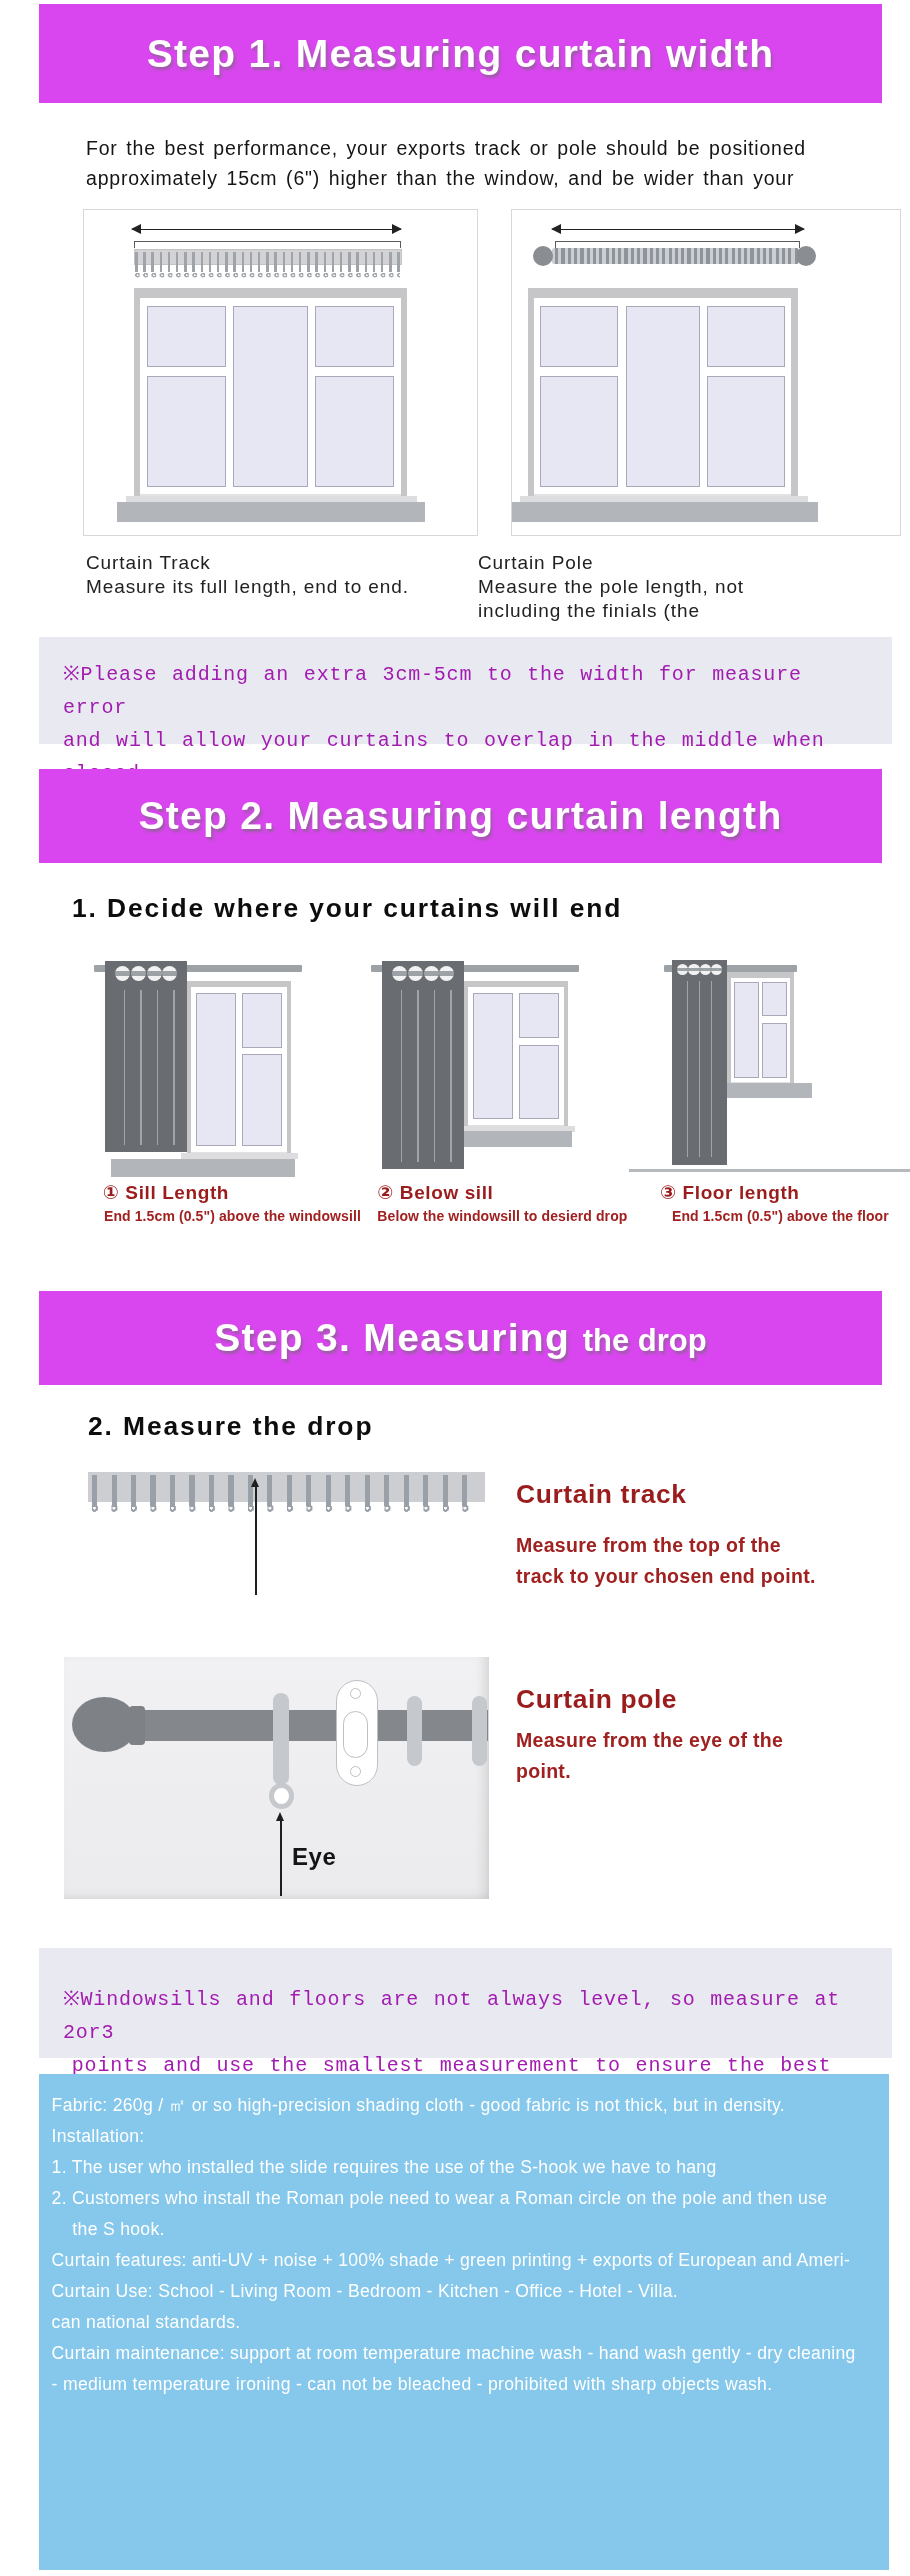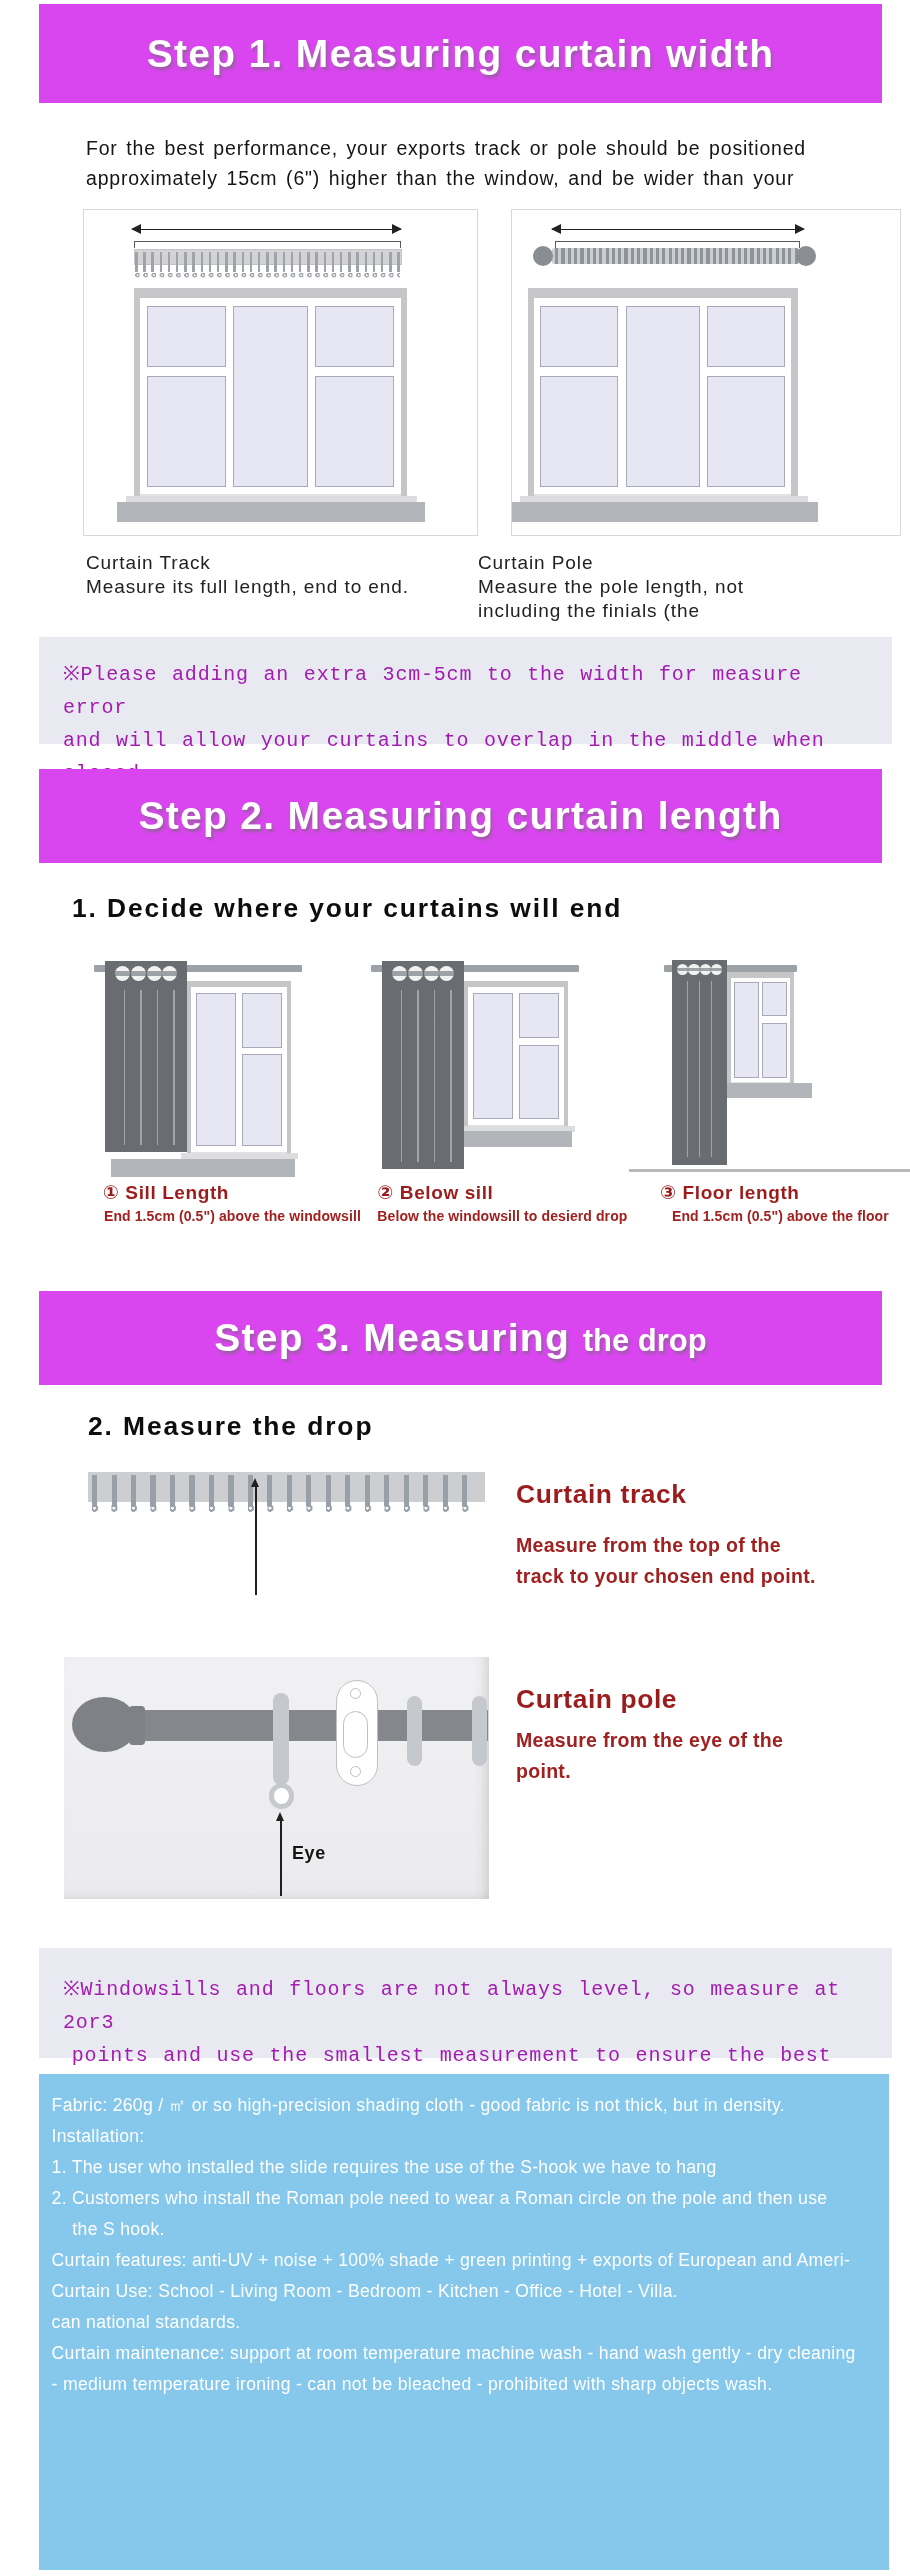--- a/index.html
+++ b/index.html
@@ -86,21 +86,21 @@
   .pole-panel { position:absolute; background:linear-gradient(180deg,#f1f1f3,#ebebee);
      box-shadow:inset -10px 0 12.6px -7.5px rgba(0,0,0,.15), inset 0 -8.8px 11.3px -7.5px rgba(0,0,0,.08); }
   .pole3 { position:absolute; background:#84878c; border-radius:1.9px 0 0 1.9px; }
   .p-ball { position:absolute; border-radius:50%; background:#7e8186; }
   .p-neck { position:absolute; background:#7e8186; border-radius:3.8px; }
   .ring { position:absolute; background:#c5c8cc; border-radius:8.2px; z-index:3; }
   .eye-ring { position:absolute; width:25px; height:26.4px; background:#fff; border:5.7px solid #c5c8cc; border-radius:50%; z-index:3; }
   .bracket3 { position:absolute; background:#fff; border:1.9px solid #bdc0c4; border-radius:21px; z-index:2; }
   .b3-c { position:absolute; width:11.3px; height:11.3px; border:1.9px solid #bdc0c4; border-radius:50%; left:13.2px; }
   .b3-slot { position:absolute; left:6.3px; top:30px; width:25px; height:47px; background:#fff; border:1.9px solid #bdc0c4; border-radius:12.6px; }
-  .eye-label { position:absolute; font-size:18px; font-weight:bold; color:#141414; letter-spacing:0.6px; }
+  .eye-label { position:absolute; font-size:24px; font-weight:bold; color:#141414; letter-spacing:0.6px; }
 
   
   .info { position:absolute; left:39px; top:2074px; width:850px; height:496px; background:#85c8eb; padding:16.4px 12.6px 0 12.6px; }
   .info-line { color:#ffffff; font-size:17.6px; line-height:31px; letter-spacing:0.3px; white-space:pre-wrap; }
 </style>
 </head>
 <body>
 
 <div class="banner" style="top:3.8px;height:99px;">
   <div class="banner-title" style="line-height:99px;">Step 1. Measuring curtain width</div>
@@ -301,21 +301,21 @@
   <div class="varrow" style="left:216px;top:164px;height:75px;"></div>
   <div class="eye-label" style="left:228px;top:186px;">Eye</div>
 </div>
 
 <div class="red-title" style="left:516px;top:1684px;">Curtain pole</div>
 <div class="red-body" style="left:516px;top:1725px;width:377px;">
   <div>Measure from the eye of the</div>
   <div>point.</div>
 </div>
 
-<div class="note" style="top:1948px;height:110px;padding-top:25px;">
+<div class="note" style="top:1948px;height:110px;padding-top:35px;">
   <div class="note-line">※Windowsills and floors are not always level, so measure at 2or3</div>
   <div class="note-line" style="padding-left:8.8px;">points and use the smallest measurement to ensure the best fit.</div>
 </div>
 
 <div class="info">
   <div class="info-line">Fabric: 260g / ㎡ or so high-precision shading cloth - good fabric is not thick, but in density.</div>
   <div class="info-line">Installation:</div>
   <div class="info-line">1. The user who installed the slide requires the use of the S-hook we have to hang</div>
   <div class="info-line">2. Customers who install the Roman pole need to wear a Roman circle on the pole and then use</div>
   <div class="info-line">    the S hook.</div>

